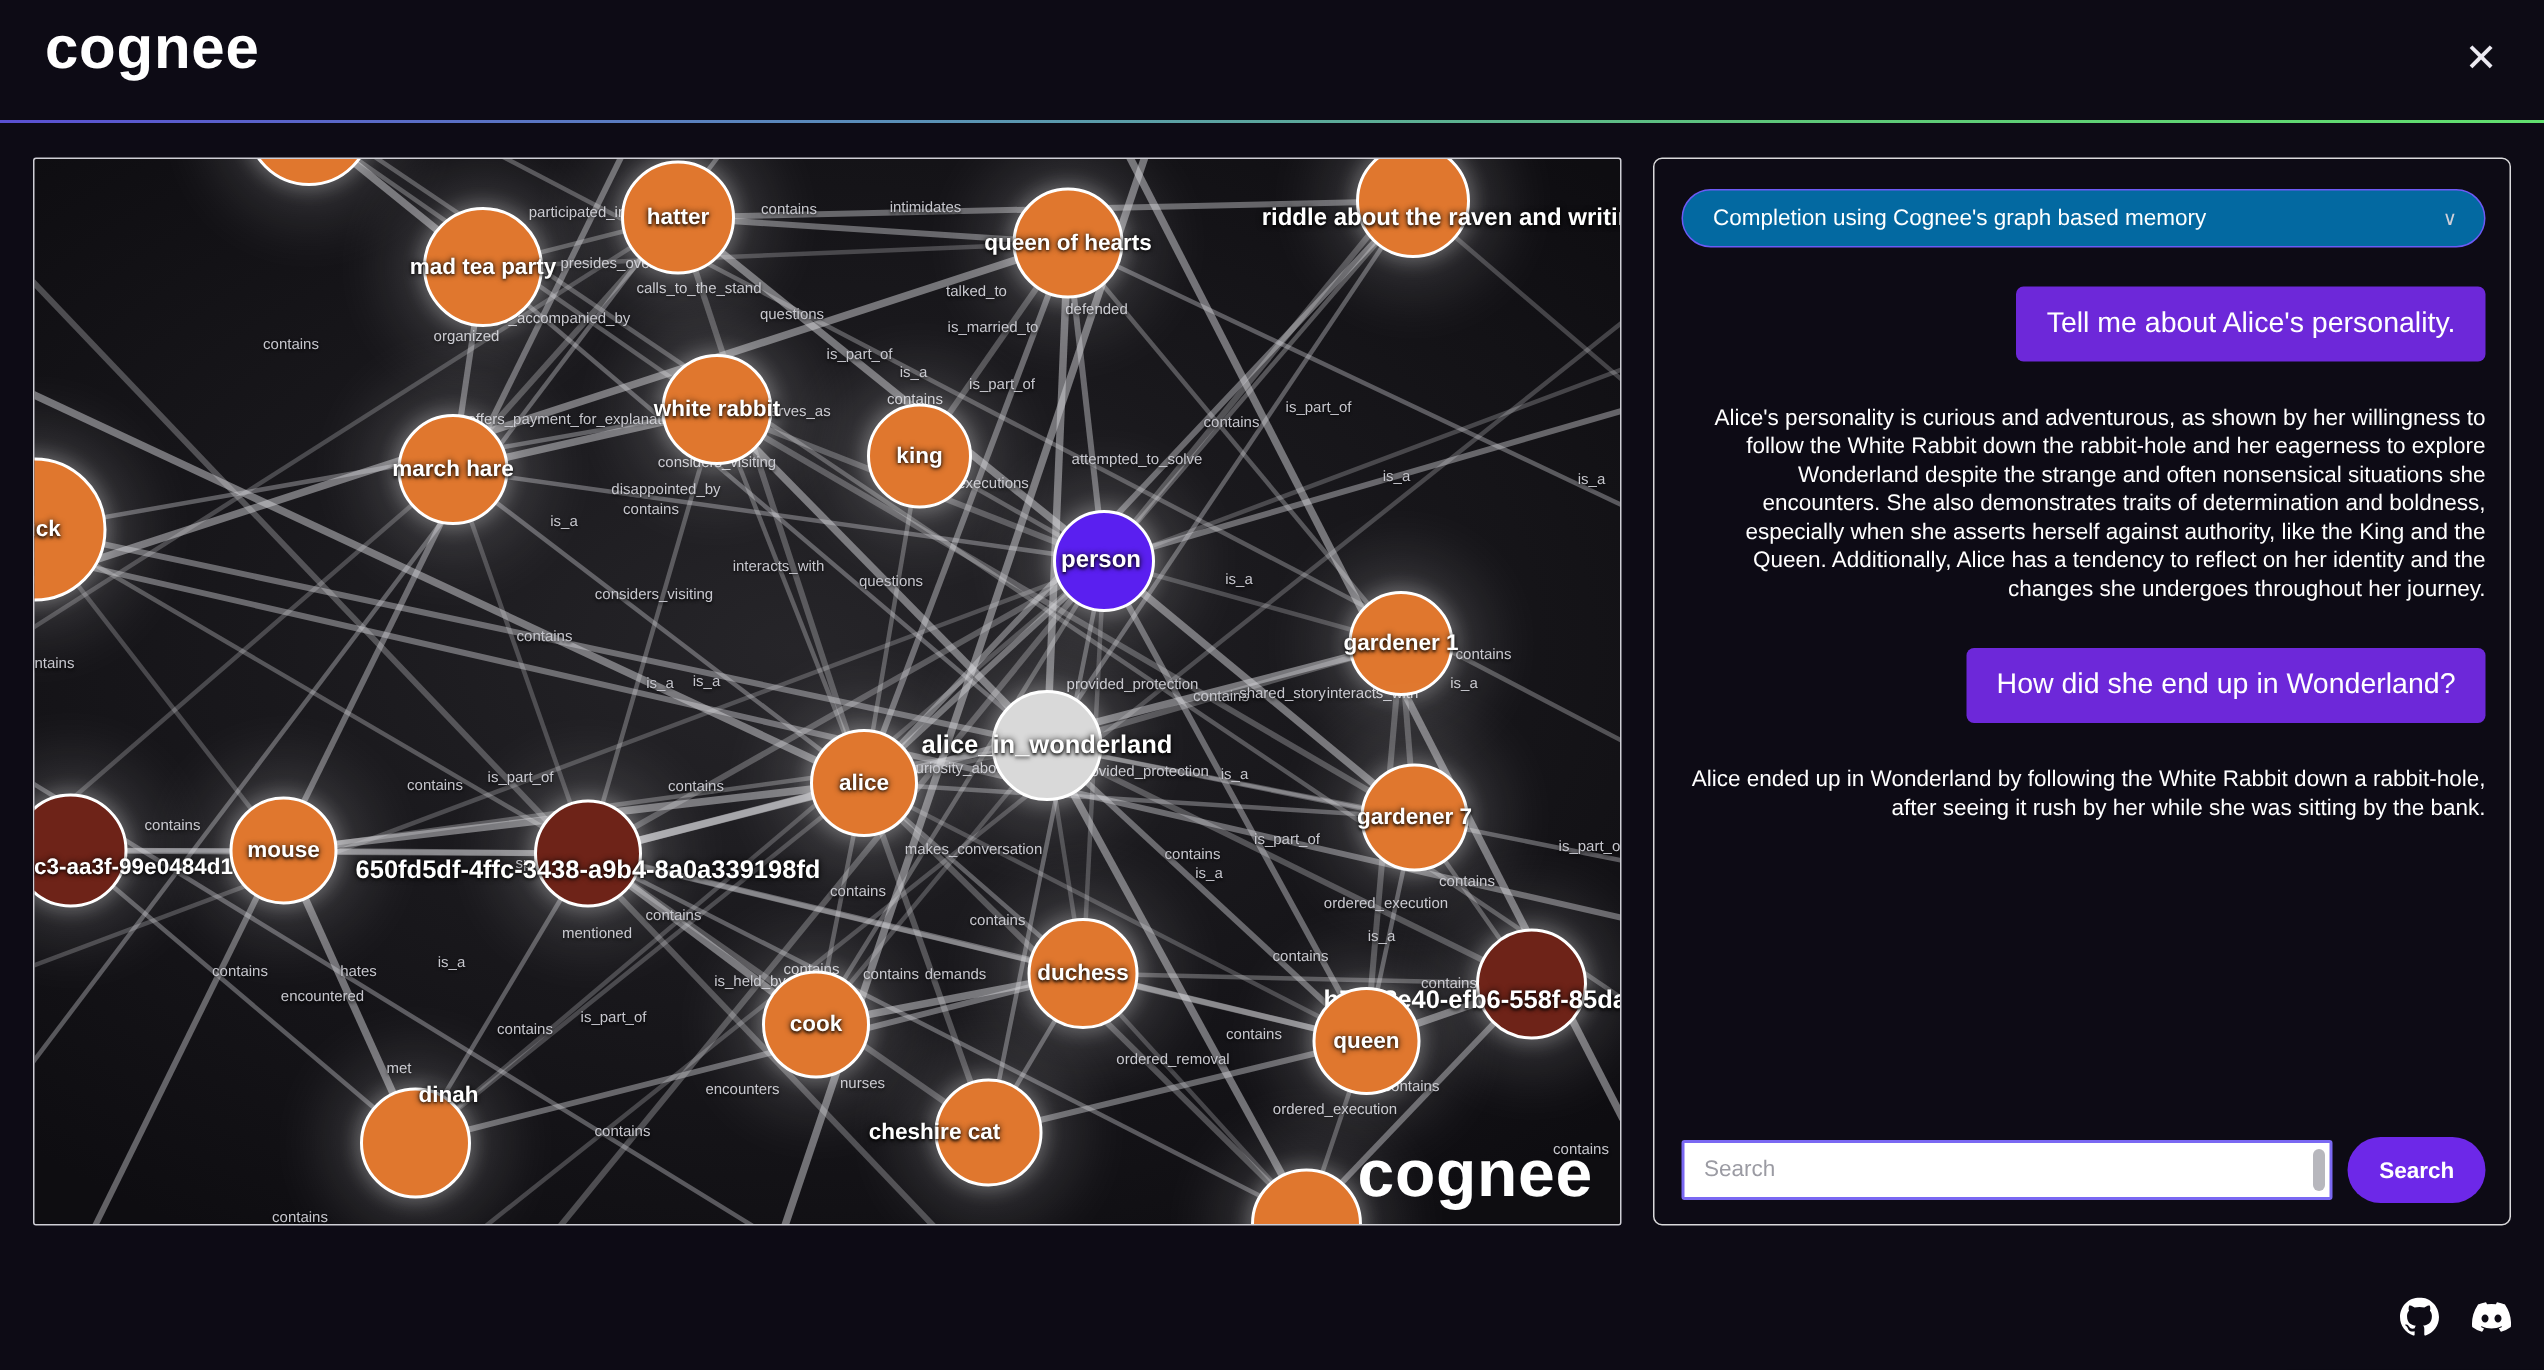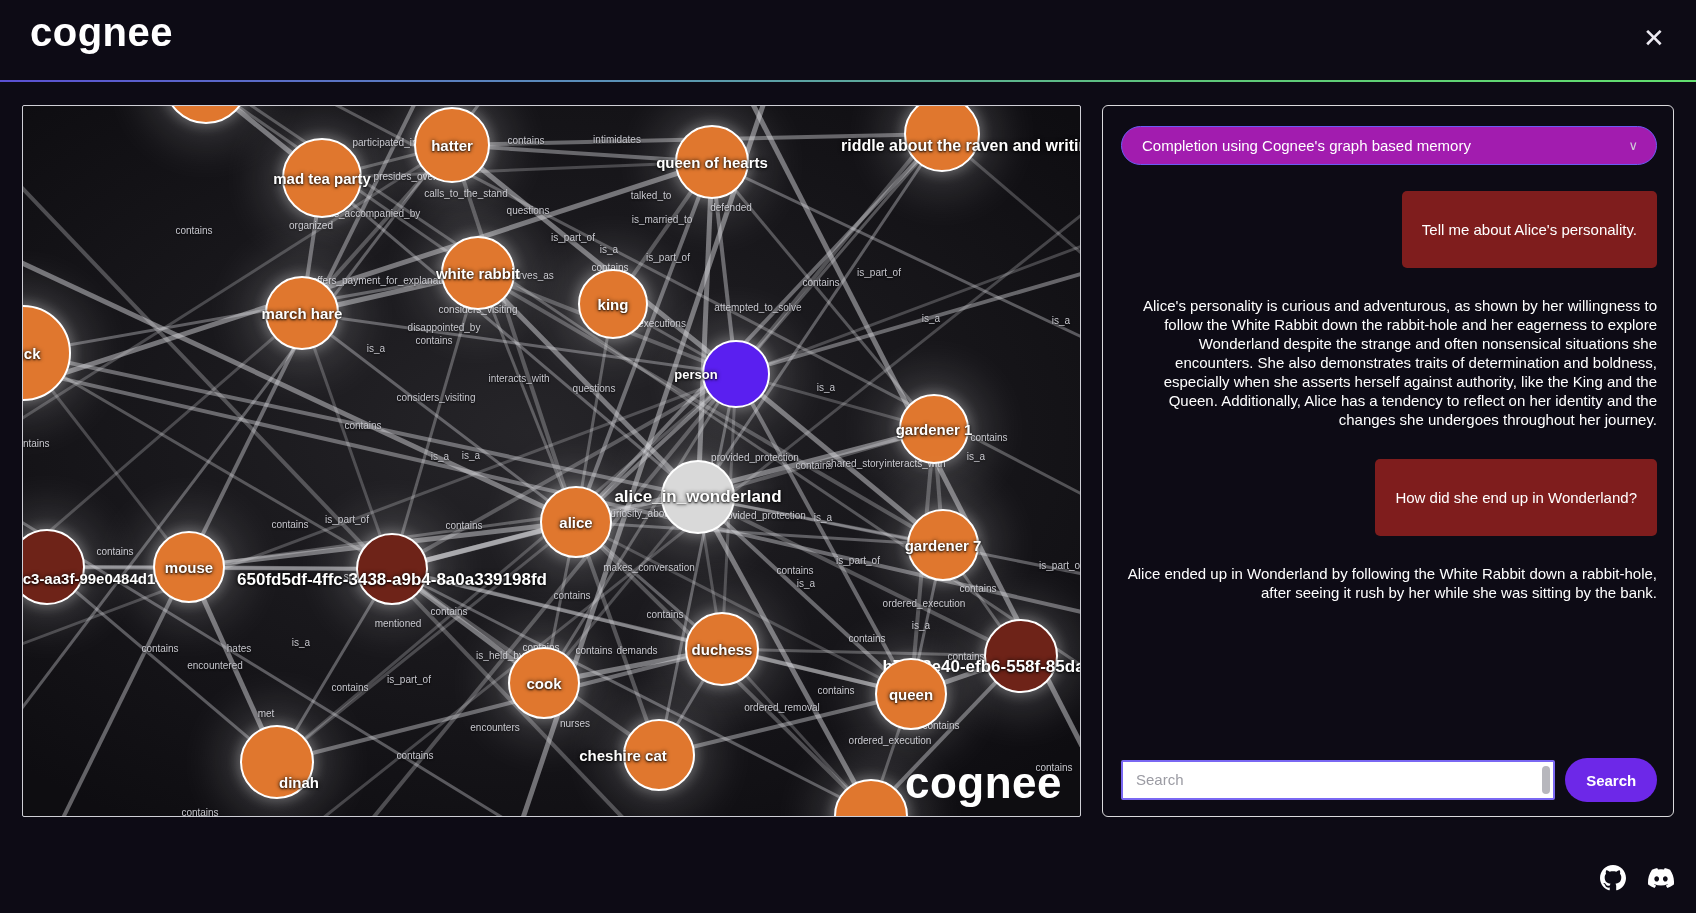--- a/index.html
+++ b/index.html
@@ -55,29 +55,29 @@
     font-size:44px; font-weight:700; color:#fff; letter-spacing:0.5px;
   }
   
   .side-panel {
     position:absolute; left:1102px; top:105px; width:572px; height:712px;
     border:1px solid rgba(255,255,255,0.85); border-radius:6px;
     display:flex; flex-direction:column; padding:20px 16px 14px 18px;
   }
   .dropdown {
     height:39px; border:1.5px solid #6c5bf5; border-radius:20px;
-    background:#a21caf; display:flex; align-items:center;
+    background:#0369a1; display:flex; align-items:center;
     padding:0 18px 0 20px; cursor:pointer; flex:0 0 auto;
   }
   .dropdown-label { font-size:15px; color:#fff; flex:1 1 auto; }
   .dropdown-chevron { font-size:13px; color:#cfcfd8; }
   .messages { display:flex; flex-direction:column; margin-top:26px; }
   .bubble-user {
-    align-self:flex-end; background:#7f1d1d; color:#fff;
-    border-radius:5px; padding:30px 20px; font-size:15px; font-weight:500;
+    align-self:flex-end; background:#6d28d9; color:#fff;
+    border-radius:5px; padding:14px 20px; font-size:19px; font-weight:500;
     margin-bottom:28px; white-space:nowrap;
   }
   .answer {
     text-align:right; font-size:15px; font-weight:500; line-height:19px;
     color:#fff; margin-bottom:30px;
   }
   .search-row {
     margin-top:auto; display:flex; align-items:center; gap:10px; flex:0 0 auto;
   }
   .search-box {
@@ -321,21 +321,21 @@
     <div class="gnode-label" style="left: 689px; top: 56px; font-size: 15px;">queen of hearts</div>
     <div class="gnode" style="left: 881px; top: -10px; height: 76px; width: 76px; background: rgb(224, 119, 46);"></div>
     <div class="gnode-label" style="left: 967px; top: 40px; font-size: 16px;">riddle about the raven and writing desk</div>
     <div class="gnode" style="left: 418px; top: 130px; height: 74px; width: 74px; background: rgb(224, 119, 46);"></div>
     <div class="gnode-label" style="left: 455px; top: 167px; font-size: 15px;">white rabbit</div>
     <div class="gnode" style="left: 555px; top: 163px; height: 70px; width: 70px; background: rgb(224, 119, 46);"></div>
     <div class="gnode-label" style="left: 590px; top: 198px; font-size: 15px;">king</div>
     <div class="gnode" style="left: 242px; top: 170px; height: 74px; width: 74px; background: rgb(224, 119, 46);"></div>
     <div class="gnode-label" style="left: 279px; top: 207px; font-size: 15px;">march hare</div>
     <div class="gnode" style="left: 679px; top: 234px; height: 68px; width: 68px; background: rgb(90, 31, 240);"></div>
-    <div class="gnode-label" style="left: 673px; top: 268px; font-size: 13px;">person</div>
+    <div class="gnode-label" style="left: 711px; top: 268px; font-size: 16px;">person</div>
     <div class="gnode" style="left: 876px; top: 288px; height: 70px; width: 70px; background: rgb(224, 119, 46);"></div>
     <div class="gnode-label" style="left: 911px; top: 323px; font-size: 15px;">gardener 1</div>
     <div class="gnode" style="left: 638px; top: 354px; height: 74px; width: 74px; background: rgb(217, 217, 217);"></div>
     <div class="gnode-label" style="left: 675px; top: 391px; font-size: 17px;">alice_in_wonderland</div>
     <div class="gnode" style="left: 517px; top: 380px; height: 72px; width: 72px; background: rgb(224, 119, 46);"></div>
     <div class="gnode-label" style="left: 553px; top: 416px; font-size: 15px;">alice</div>
     <div class="gnode" style="left: 884px; top: 403px; height: 72px; width: 72px; background: rgb(224, 119, 46);"></div>
     <div class="gnode-label" style="left: 920px; top: 439px; font-size: 15px;">gardener 7</div>
     <div class="gnode" style="left: -14px; top: 423px; height: 76px; width: 76px; background: rgb(110, 35, 24);"></div>
     <div class="gnode-label" style="left: 66px; top: 472px; font-size: 15px;">ac3-aa3f-99e0484d14</div>
@@ -345,21 +345,21 @@
     <div class="gnode-label" style="left: 369px; top: 474px; font-size: 17px;">650fd5df-4ffc-3438-a9b4-8a0a339198fd</div>
     <div class="gnode" style="left: 662px; top: 506px; height: 74px; width: 74px; background: rgb(224, 119, 46);"></div>
     <div class="gnode-label" style="left: 699px; top: 543px; font-size: 15px;">duchess</div>
     <div class="gnode" style="left: 485px; top: 541px; height: 72px; width: 72px; background: rgb(224, 119, 46);"></div>
     <div class="gnode-label" style="left: 521px; top: 577px; font-size: 15px;">cook</div>
     <div class="gnode" style="left: 961px; top: 513px; height: 74px; width: 74px; background: rgb(110, 35, 24);"></div>
     <div class="gnode-label" style="left: 978px; top: 561px; font-size: 17px;">b7de8e40-efb6-558f-85da-63b</div>
     <div class="gnode" style="left: 852px; top: 552px; height: 72px; width: 72px; background: rgb(224, 119, 46);"></div>
     <div class="gnode-label" style="left: 888px; top: 588px; font-size: 15px;">queen</div>
     <div class="gnode" style="left: 217px; top: 619px; height: 74px; width: 74px; background: rgb(224, 119, 46);"></div>
-    <div class="gnode-label" style="left: 254px; top: 676px; font-size: 15px; padding-left: 44px;">dinah</div>
+    <div class="gnode-label" style="left: 254px; top: 624px; font-size: 15px; padding-left: 44px;">dinah</div>
     <div class="gnode" style="left: 600px; top: 613px; height: 72px; width: 72px; background: rgb(224, 119, 46);"></div>
     <div class="gnode-label" style="left: 600px; top: 649px; font-size: 15px;">cheshire cat</div>
     <div class="gnode" style="left: 811px; top: 673px; height: 74px; width: 74px; background: rgb(224, 119, 46);"></div>
     <div class="graph-watermark">cognee</div>
   </div>
 
 <div class="side-panel">
   <div class="dropdown">
     <span class="dropdown-label">Completion using Cognee's graph based memory</span>
     <span class="dropdown-chevron">∨</span>

